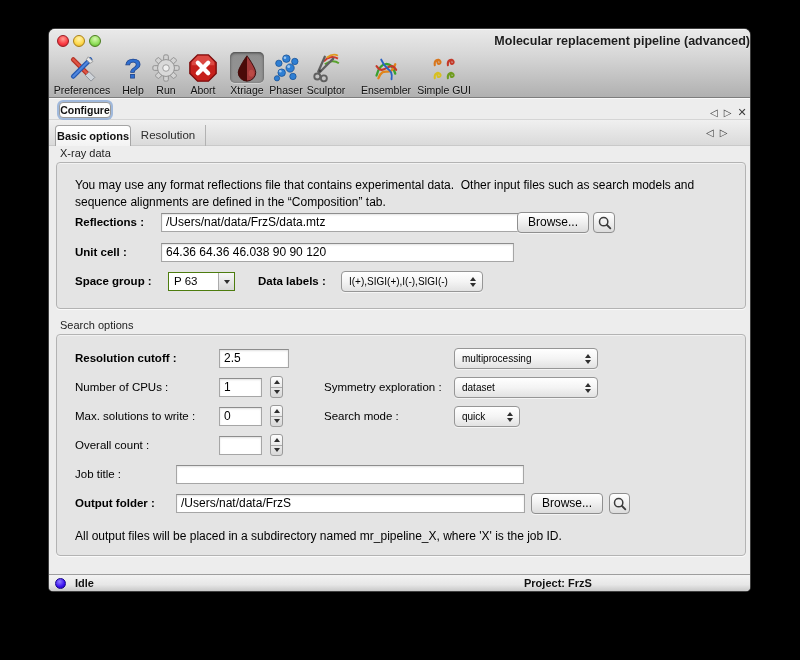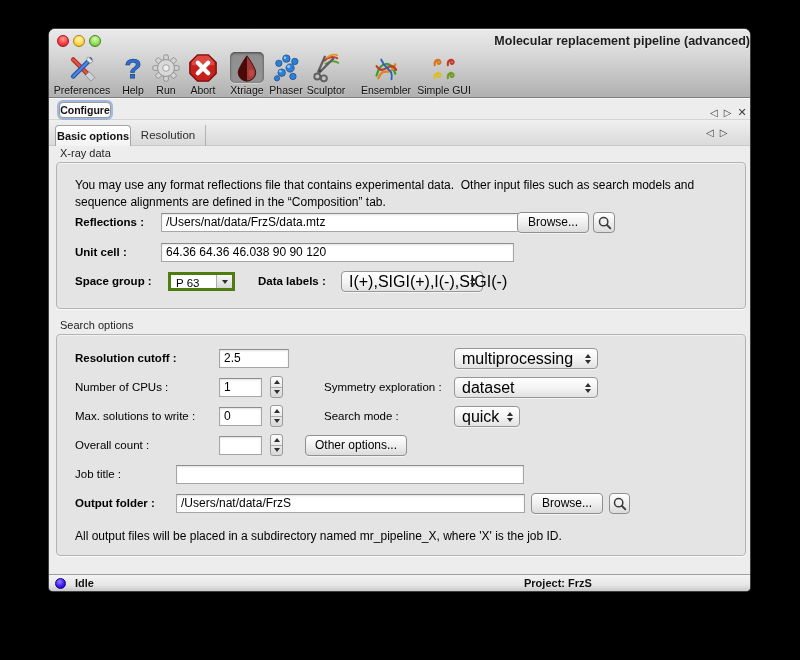--- a/index.html
+++ b/index.html
@@ -46,25 +46,25 @@
   .field { position:absolute; height:19px; background:#fff; border:1px solid #a6a6a6; border-top-color:#8d8d8d;
     box-shadow:inset 0 1px 2px rgba(0,0,0,.12); font-size:12px; line-height:17px; padding:0 4px;
     color:#000; white-space:nowrap; overflow:hidden; }
   .btn { position:absolute; height:21px; background:linear-gradient(#ffffff,#f1f1f1 45%,#dcdcdc);
     border:1px solid #8f8f8f; border-radius:4px; box-shadow:0 1px 0 rgba(255,255,255,.6);
     font-size:12px; color:#000; text-align:center; line-height:19px; }
   .magbtn { position:absolute; width:22px; height:21px; background:linear-gradient(#ffffff,#f1f1f1 45%,#dcdcdc);
     border:1px solid #8f8f8f; border-radius:4px; display:flex; align-items:center; justify-content:center; }
   .popup { position:absolute; height:21px; background:linear-gradient(#ffffff,#f4f4f4 50%,#e2e2e2);
     border:1px solid #969696; border-radius:4px; box-shadow:0 1px 0 rgba(255,255,255,.6);
-    font-size:16px; color:#000; line-height:19px; padding:0 18px 0 7px; white-space:nowrap; }
+    font-size:10px; color:#000; line-height:19px; padding:0 18px 0 7px; white-space:nowrap; }
   .popup .arr { position:absolute; right:6px; top:50%; transform:translateY(-50%); display:flex; flex-direction:column; gap:2px; }
   .tri-up { width:0; height:0; border-left:3px solid transparent; border-right:3px solid transparent; border-bottom:4px solid #2e2e2e; }
   .tri-down { width:0; height:0; border-left:3px solid transparent; border-right:3px solid transparent; border-top:4px solid #2e2e2e; }
-  .combo { position:absolute; left:119px; top:243px; width:67px; height:19px; background:#fff; border:3px solid #4d7c0f; display:flex; }
+  .combo { position:absolute; left:119px; top:243px; width:67px; height:19px; background:#fff; border:1px solid #4d7c0f; display:flex; }
   .combo .cval { flex:1; font-size:11.5px; line-height:17px; padding-left:5px; }
   .combo .cbtn { width:16px; border-left:1px solid #ababab; background:linear-gradient(#f7f7f7,#d8d8d8); display:flex; align-items:center; justify-content:center; }
   .stepper { position:absolute; width:13px; height:22px; border:1px solid #9a9a9a; border-radius:3px;
     background:linear-gradient(#fdfdfd,#d8d8d8); display:flex; flex-direction:column; overflow:hidden; }
   .stepper div { flex:1; display:flex; align-items:center; justify-content:center; }
   .stepper .sup { border-bottom:1px solid #aaa; }
   .desc { position:absolute; font-size:12px; color:#000; white-space:pre; }
   
   .statusbar { position:absolute; left:0; top:545px; width:100%; height:17px; border-top:1px solid #9e9e9e;
     background:linear-gradient(#f3f3f3,#e7e7e7 60%,#c9c9c9); border-radius:0 0 4px 4px; }
@@ -308,21 +308,20 @@
     <div class="lbl" style="left:26px; top:290px">Overall count :</div>
     <div class="field" style="left:170px; top:290px; width:43px"></div>
     <div class="stepper" style="left:221px; top:288px">
       <div class="sup">
           <span class="tri-up"></span>
         </div>
         <div>
           <span class="tri-down"></span>
         </div>
     </div>
-    <div class="btn" style="left:256px; top:289px; width:102px">Other options...</div>
 
     <div class="lbl" style="left:26px; top:319px">Job title :</div>
     <div class="field" style="left:127px; top:319px; width:348px"></div>
 
     <div class="lbl b" style="left:26px; top:348px">Output folder :</div>
     <div class="field" style="left:127px; top:348px; width:349px">/Users/nat/data/FrzS</div>
     <div class="btn" style="left:482px; top:347px; width:72px">Browse...</div>
     <div class="magbtn" style="left:560px; top:347px; width:21px">
       <svg width="15" height="15" viewBox="0 0 18 18">
         <circle cx="8" cy="8" r="5" fill="none" stroke="#3c3c3c" stroke-width="1.8"></circle>

